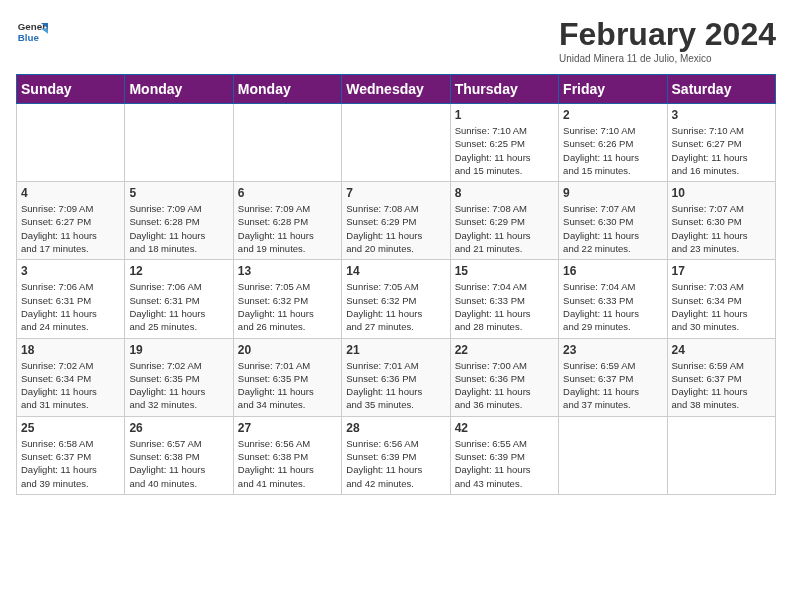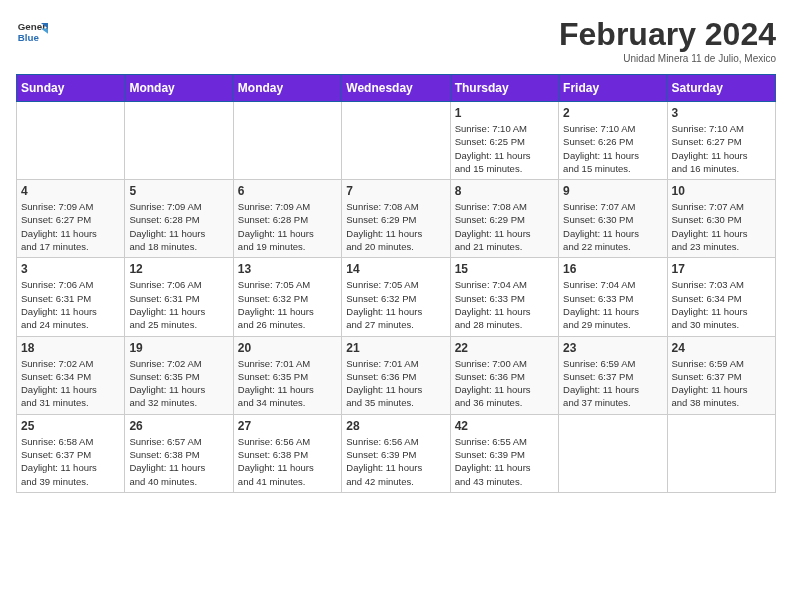--- a/index.html
+++ b/index.html
@@ -19,42 +19,41 @@
     .logo {
       display: flex;
       align-items: center;
       gap: 4px;
     }
     .logo-icon {
       width: 32px;
       height: 32px;
     }
     .title-block {
-      text-align: right;
     }
     .month-title {
       font-size: 32px;
       font-weight: bold;
       color: #333;
     }
     .subtitle {
       font-size: 10px;
       color: #555;
     }
     .calendar {
       width: 100%;
       border-collapse: collapse;
       font-size: 10px;
     }
     .calendar thead th {
-      background: #6d28d9;
+      background: #701a75;
       color: #fff;
       padding: 6px 4px;
       text-align: left;
-      font-size: 12px;
+      font-size: 14px;
       border: 1px solid #1a5ea5;
     }
     .calendar tbody td {
       border: 1px solid #ccc;
       vertical-align: top;
       padding: 4px;
       width: 108px;
       min-height: 80px;
       background: #fff;
     }

